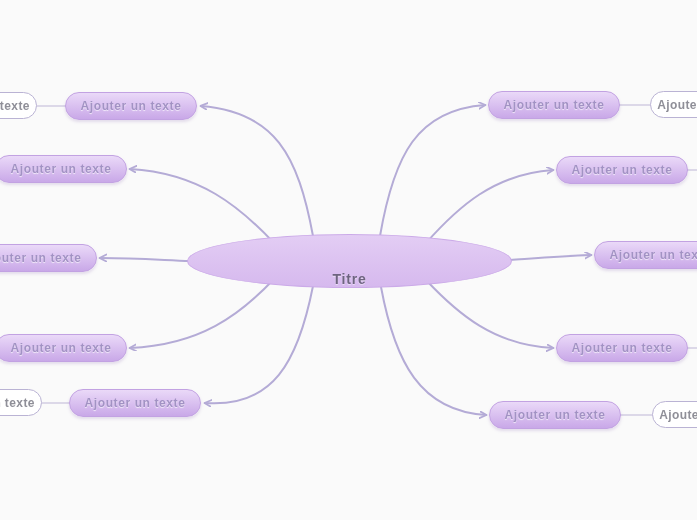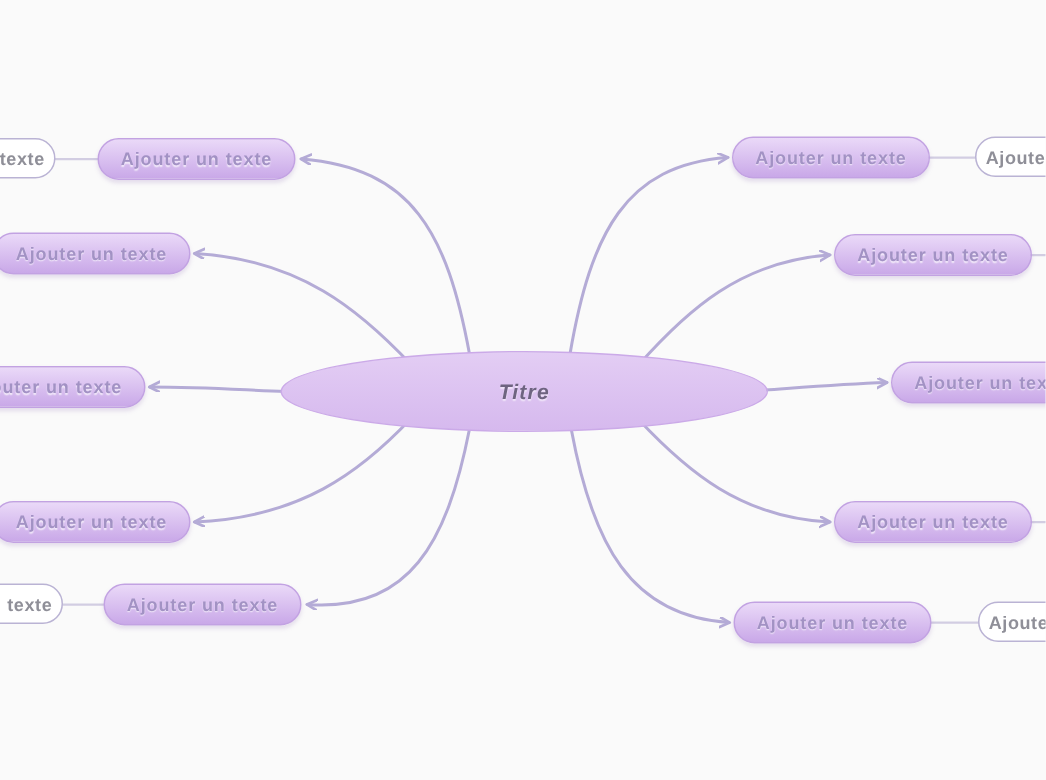--- a/index.html
+++ b/index.html
@@ -84,23 +84,22 @@
     white-space:nowrap;
   }
   #center-node{
     position:absolute;
     left:187px;top:234px;
     width:325px;height:54px;
     border-radius:50%;
     background:linear-gradient(to bottom, var(--center-fill-top), var(--center-fill-bottom));
     border:1px solid var(--center-border);
     box-sizing:border-box;
-    display:flex;align-items:center;justify-content:center;
+    display:flex;align-items:flex-end;justify-content:center;
     cursor:pointer;
-    font-style:italic;
   }
   #center-node .label{
     font-size:14px;
     font-weight:bold;
     letter-spacing:0.8px;
     color:var(--center-text);
     text-shadow:0 1px 1px rgba(255,255,255,0.6);
   }
 </style>
 </head>

